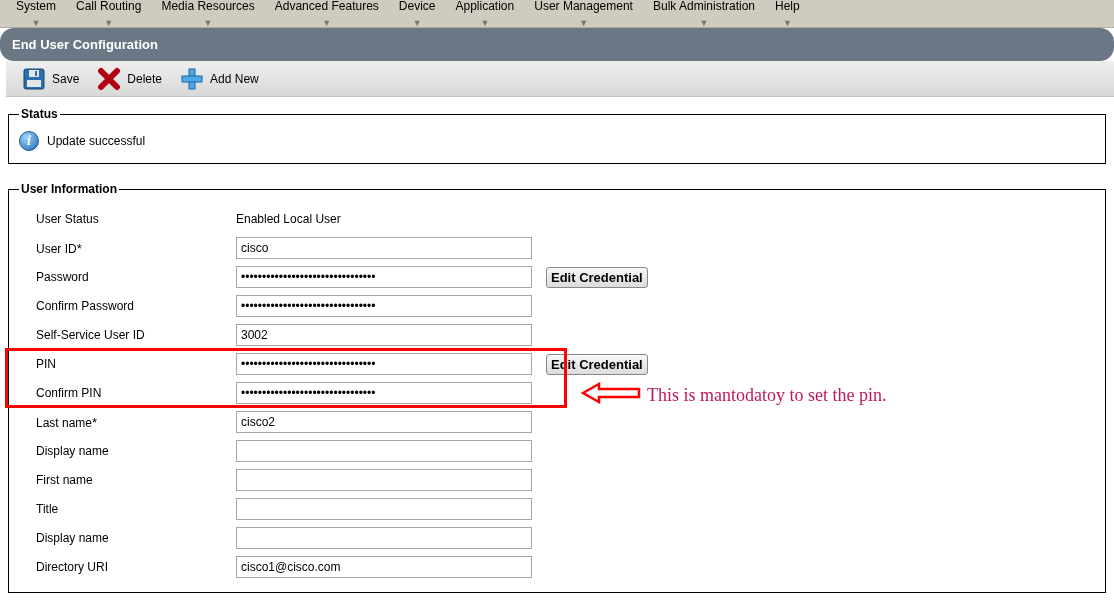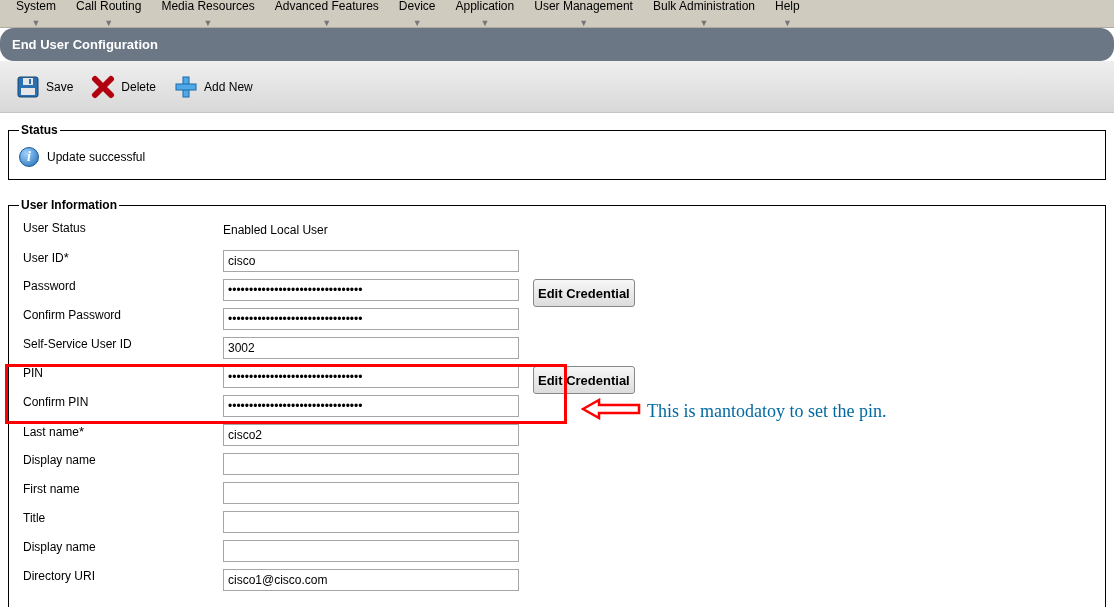--- a/index.html
+++ b/index.html
@@ -35,25 +35,26 @@
     background: #6b7785;
     color: #fff;
     font-weight: bold;
     padding: 9px 12px;
     font-size: 13px;
     border-radius: 14px;
   }
   .toolbar {
     background: linear-gradient(#efefef, #d8d8d8);
     border-bottom: 1px solid #c4c4c4;
-    height: 52px;
+    height: 36px;
     display: flex;
     align-items: center;
     padding: 0 10px;
     gap: 6px;
+    margin-left: 6px;
   }
   .toolbar .tb-btn {
     display: flex;
     align-items: center;
     gap: 6px;
     cursor: pointer;
     padding: 2px 6px;
   }
   .toolbar .tb-icon {
     width: 24px;
@@ -80,22 +81,23 @@
     width: 20px; height: 20px;
     border-radius: 50%;
     background: radial-gradient(circle at 35% 30%, #9fd2ff, #1d6bb3);
     border: 1px solid #185a95;
     display: flex; align-items: center; justify-content: center;
     color: #fff; font-style: italic; font-weight: bold; font-family: serif;
     font-size: 14px;
   }
   .form-row {
     display: flex;
+    align-items: center;
     min-height: 28px;
-    margin: 1px 4px;
+    margin: 1px 17px;
   }
   .form-label {
     width: 200px;
     flex-shrink: 0;
   }
   .form-label .req { font-size: 13px; }
   .form-input {
     width: 296px;
     height: 22px;
     padding: 2px 4px;
@@ -117,21 +119,21 @@
     border-radius: 3px;
     cursor: pointer;
   }
   .highlight-box {
     position: absolute;
     border: 3px solid #ff0000;
     pointer-events: none;
   }
   .annotation {
     position: absolute;
-    color: #0369a1;
+    color: #be185d;
     font-family: "Times New Roman", serif;
     font-size: 18px;
     display: flex;
     align-items: center;
     gap: 6px;
     pointer-events: none;
   }
   .relpos { position: relative; }
 </style>
 </head>

